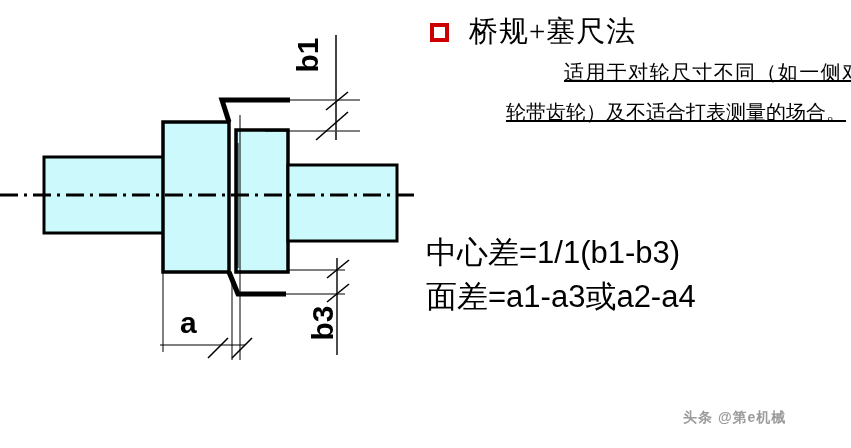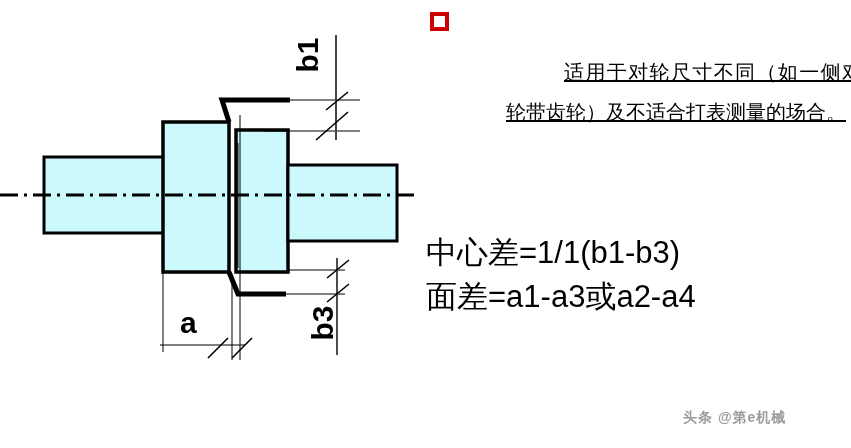--- a/index.html
+++ b/index.html
@@ -182,20 +182,21 @@
 
     <div class="dim-label rot" id="label-b1">b1</div>
     <div class="dim-label rot" id="label-b3">b3</div>
     <div class="dim-label" id="label-a">a</div>
   </div>
 
   <div id="text-panel">
 
     <div id="bullet-row">
       <span id="bullet-square"></span>
+      <span id="bullet-text">桥规+塞尺法</span>
     </div>
 
     <div id="body-paragraph">适用于对轮尺寸不同（如一侧对轮带齿轮）及不适合打表测量的场合。</div>
 
     <div id="formula-block">
       <div class="formula-line">
         <span class="cn">中心差</span><span>=1/1(b1-b3)</span>
       </div>
       <div class="formula-line">
         <span class="cn">面差</span><span>=a1-a3或a2-a4</span>

